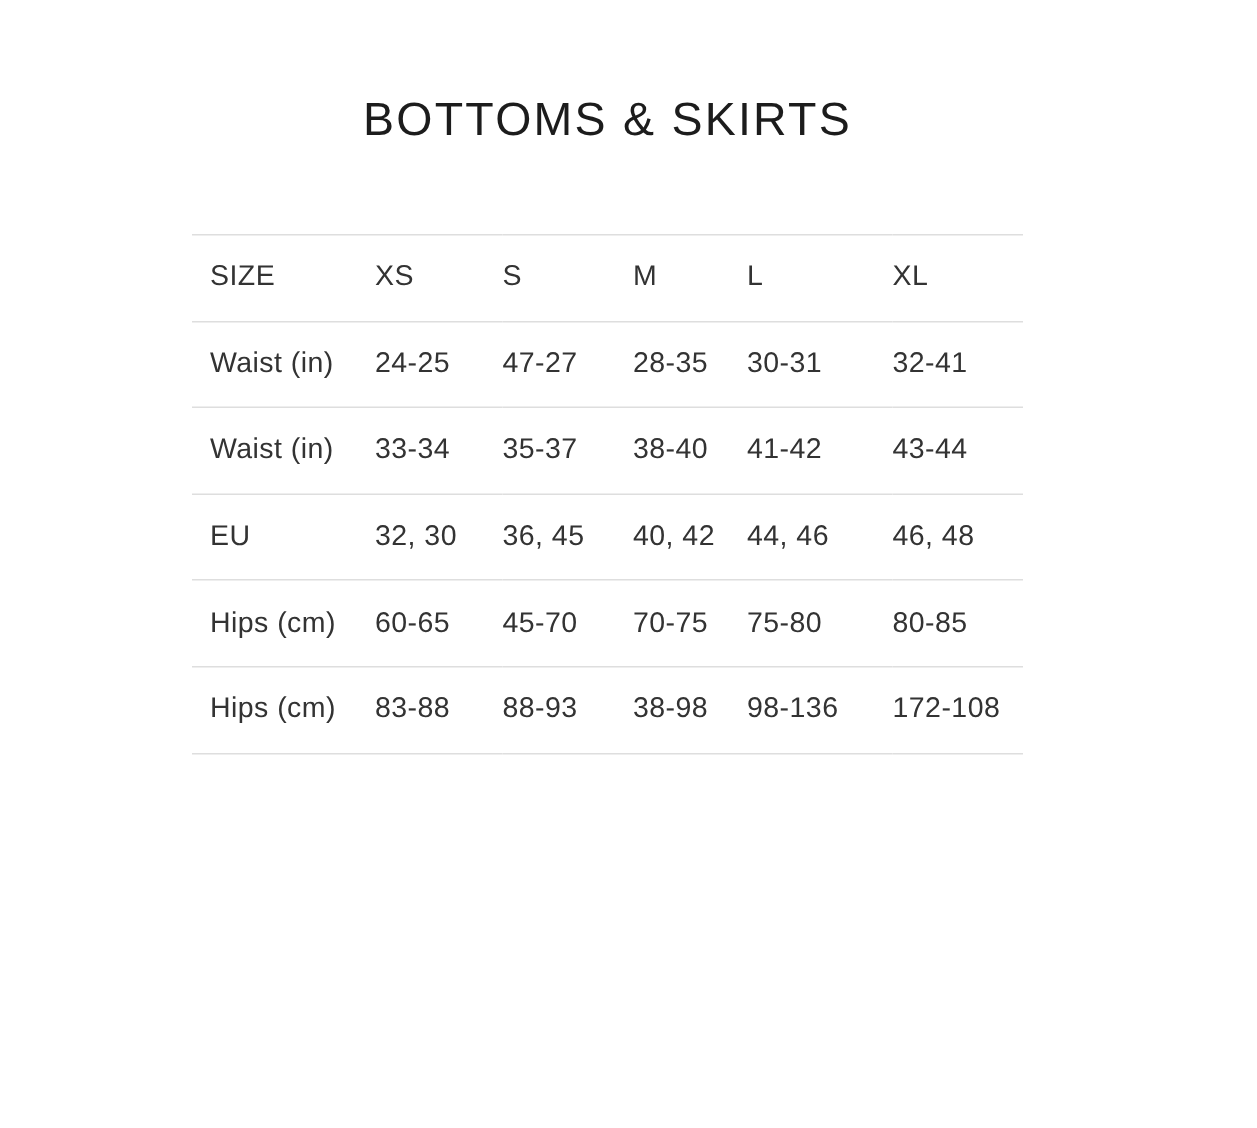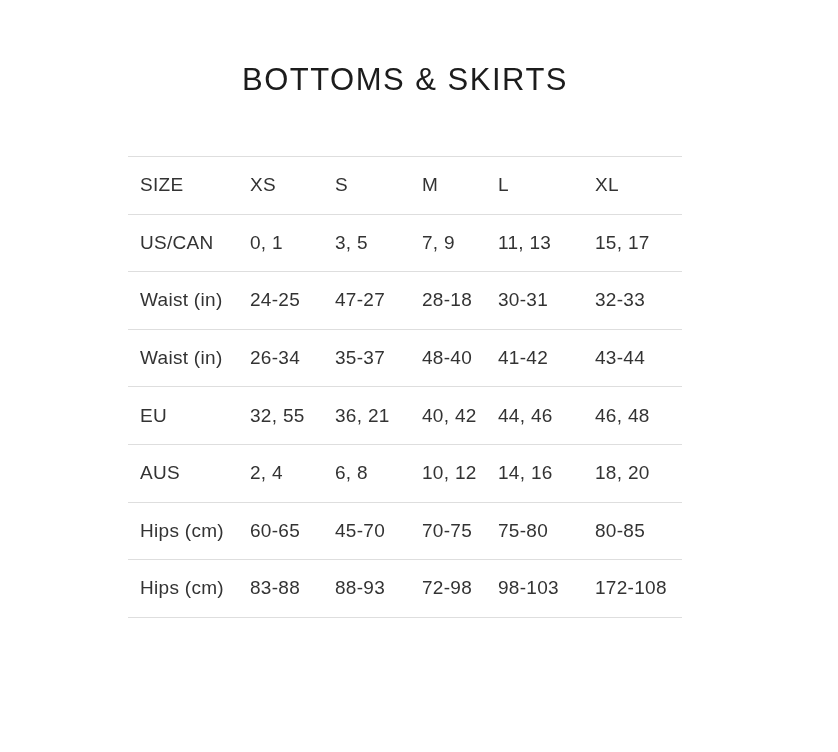--- a/index.html
+++ b/index.html
@@ -82,79 +82,63 @@
     <tbody>
       <tr>
         <th class="row-head">SIZE</th>
         <th>XS</th>
         <th>S</th>
         <th>M</th>
         <th>L</th>
         <th>XL</th>
       </tr>
 
-      <tr>
-        <td class="row-head">US/CAN</td>
-        <td>0, 1</td>
-        <td>3, 5</td>
-        <td>7, 9</td>
-        <td>11, 13</td>
-        <td>15, 17</td>
-      </tr>
 
       <tr>
         <td class="row-head">Waist (in)</td>
         <td>24-25</td>
         <td>47-27</td>
-        <td>28-18</td>
+        <td>28-35</td>
         <td>30-31</td>
-        <td>32-33</td>
+        <td>32-41</td>
       </tr>
 
       <tr>
         <td class="row-head">Waist (in)</td>
-        <td>26-34</td>
+        <td>33-34</td>
         <td>35-37</td>
-        <td>48-40</td>
+        <td>38-40</td>
         <td>41-42</td>
         <td>43-44</td>
       </tr>
 
 
       <tr>
         <td class="row-head">EU</td>
-        <td>32, 55</td>
-        <td>36, 21</td>
+        <td>32, 30</td>
+        <td>36, 45</td>
         <td>40, 42</td>
         <td>44, 46</td>
         <td>46, 48</td>
       </tr>
 
-      <tr>
-        <td class="row-head">AUS</td>
-        <td>2, 4</td>
-        <td>6, 8</td>
-        <td>10, 12</td>
-        <td>14, 16</td>
-        <td>18, 20</td>
-      </tr>
 
       <tr>
         <td class="row-head">Hips (cm)</td>
         <td>60-65</td>
         <td>45-70</td>
         <td>70-75</td>
         <td>75-80</td>
         <td>80-85</td>
       </tr>
 
       <tr>
         <td class="row-head">Hips (cm)</td>
         <td>83-88</td>
         <td>88-93</td>
-        <td>72-98</td>
-        <td>98-103</td>
+        <td>38-98</td>
+        <td>98-136</td>
         <td>172-108</td>
       </tr>
     </tbody>
   </table>
 
 </div>
 
 </body></html>

